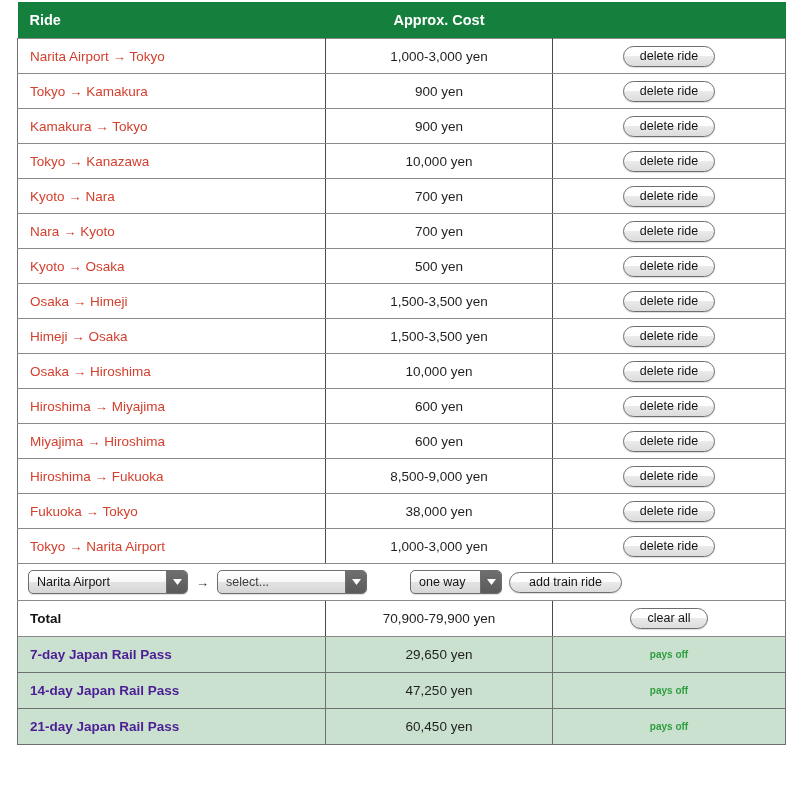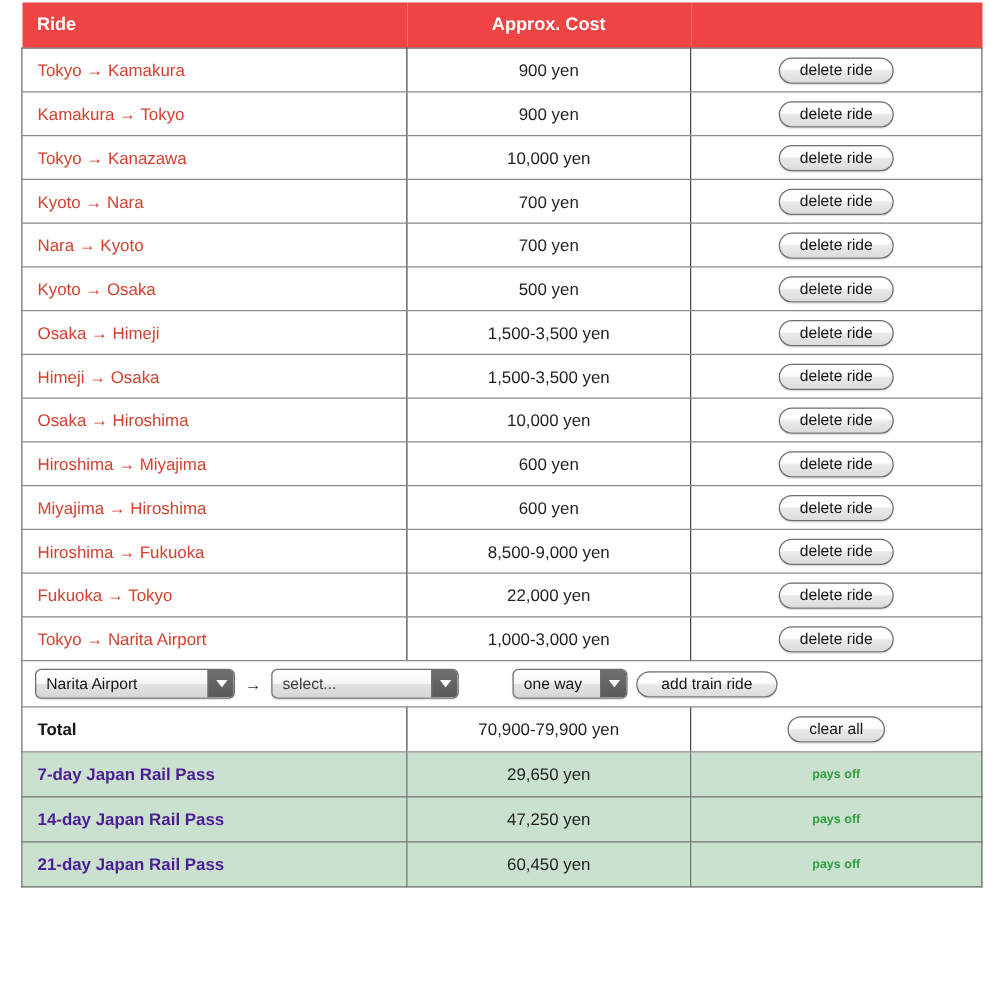--- a/index.html
+++ b/index.html
@@ -26,21 +26,21 @@
     width: 768px;
     border-collapse: collapse;
     table-layout: fixed;
     font-size: 13.5px;
   }
   table.rides col.c-ride   { width: 308px; }
   table.rides col.c-cost   { width: 227px; }
   table.rides col.c-action { width: 233px; }
 
   thead th {
-    background: #ef4444;
+    background: #15803d;
     color: #ffffff;
     font-weight: bold;
     font-size: 14.5px;
     height: 36px;
     padding: 0 12px;
     border: none;
     vertical-align: middle;
   }
   th.h-ride { text-align: left; }
   th.h-cost { text-align: center; margin-top: 13px; }
@@ -207,20 +207,25 @@
     </colgroup>
     <thead>
       <tr>
         <th class="h-ride">Ride</th>
         <th class="h-cost">Approx. Cost</th>
         <th class="h-action"></th>
       </tr>
     </thead>
     <tbody id="ride-body">
         <tr>
+          <td class="ride-cell"><span>Narita Airport</span> <span class="arrow-sep">→</span> <span>Tokyo</span></td>
+          <td class="cost-cell">1,000-3,000 yen</td>
+          <td class="action-cell"><button class="pill">delete ride</button></td>
+        </tr>
+        <tr>
           <td class="ride-cell"><span>Tokyo</span> <span class="arrow-sep">→</span> <span>Kamakura</span></td>
           <td class="cost-cell">900 yen</td>
           <td class="action-cell"><button class="pill">delete ride</button></td>
         </tr>
         <tr>
           <td class="ride-cell"><span>Kamakura</span> <span class="arrow-sep">→</span> <span>Tokyo</span></td>
           <td class="cost-cell">900 yen</td>
           <td class="action-cell"><button class="pill">delete ride</button></td>
         </tr>
         <tr>
@@ -268,21 +273,21 @@
           <td class="cost-cell">600 yen</td>
           <td class="action-cell"><button class="pill">delete ride</button></td>
         </tr>
         <tr>
           <td class="ride-cell"><span>Hiroshima</span> <span class="arrow-sep">→</span> <span>Fukuoka</span></td>
           <td class="cost-cell">8,500-9,000 yen</td>
           <td class="action-cell"><button class="pill">delete ride</button></td>
         </tr>
         <tr>
           <td class="ride-cell"><span>Fukuoka</span> <span class="arrow-sep">→</span> <span>Tokyo</span></td>
-          <td class="cost-cell">22,000 yen</td>
+          <td class="cost-cell">38,000 yen</td>
           <td class="action-cell"><button class="pill">delete ride</button></td>
         </tr>
         <tr>
           <td class="ride-cell"><span>Tokyo</span> <span class="arrow-sep">→</span> <span>Narita Airport</span></td>
           <td class="cost-cell">1,000-3,000 yen</td>
           <td class="action-cell"><button class="pill">delete ride</button></td>
         </tr>
       </tbody>
     <tbody>
       <tr class="form-row">

